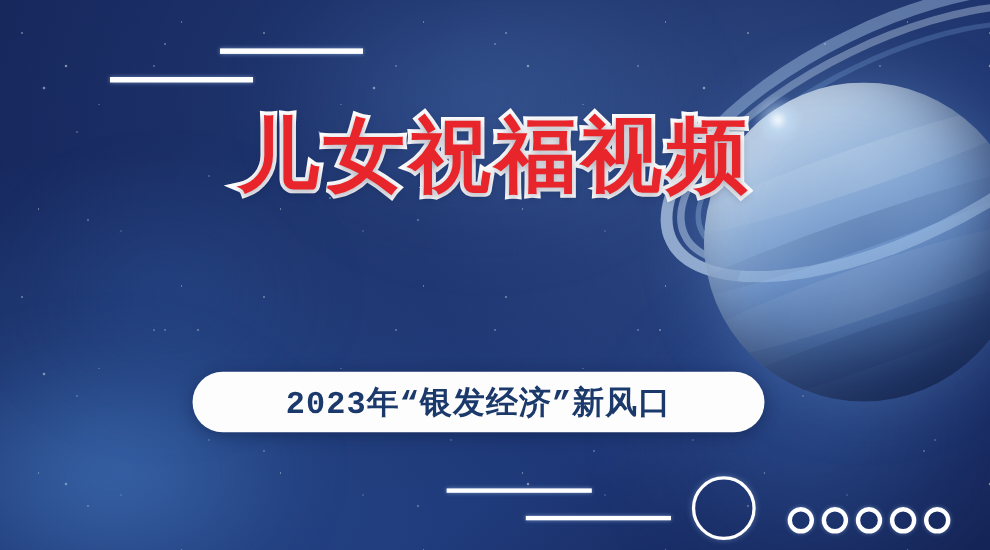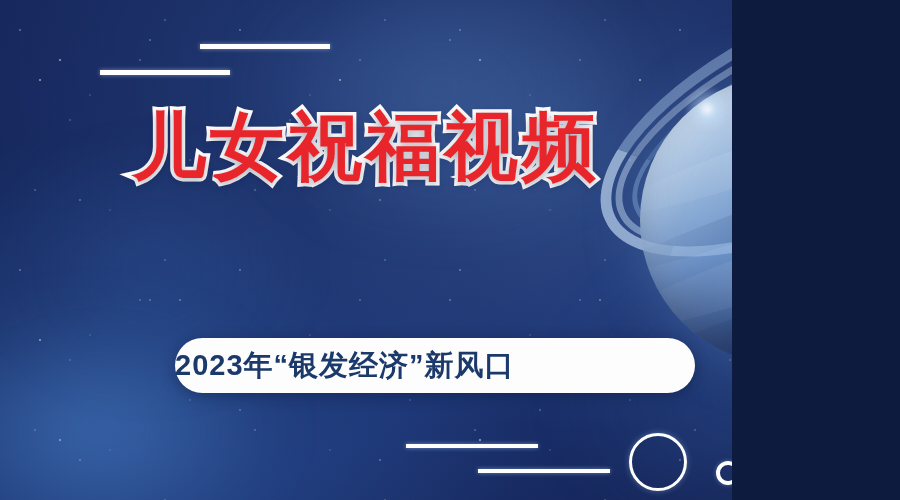--- a/index.html
+++ b/index.html
@@ -2,24 +2,24 @@
 <html><head>
 <meta charset="utf-8">
 <style>
   html, body {
     margin: 0;
     padding: 0;
     background: #0d1b3e;
   }
   #poster {
     position: relative;
-    width: 732px;
+    width: 900px;
     height: 500px;
     overflow: hidden;
-    font-family: Liberation Sans, sans-serif;
+    font-family: Liberation Mono, monospace;
     background:
       radial-gradient(circle at 78% 30%, rgba(120,170,230,0.22) 0%, rgba(120,170,230,0.0) 42%),
       radial-gradient(ellipse at 12% 86%, rgba(70,130,210,0.30) 0%, rgba(70,130,210,0.0) 48%),
       radial-gradient(ellipse at 42% 18%, rgba(90,140,220,0.16) 0%, rgba(90,140,220,0.0) 55%),
       linear-gradient(150deg, #16275c 0%, #17295f 38%, #1b3270 70%, #152456 100%);
   }
 
   
   .stars {
     position: absolute;
@@ -194,20 +194,21 @@
     position: absolute;
     left: 175px;
     top: 338px;
     width: 520px;
     height: 55px;
     border-radius: 28px;
     background: #fdfdfd;
     box-shadow: 0 3px 14px rgba(6,18,50,0.35);
     display: flex;
     align-items: center;
+    justify-content: center;
   }
   .badge-text {
     font-size: 29px;
     font-weight: bold;
     color: #1b3a6b;
     letter-spacing: 1px;
     white-space: nowrap;
   }
 </style>
 </head>

